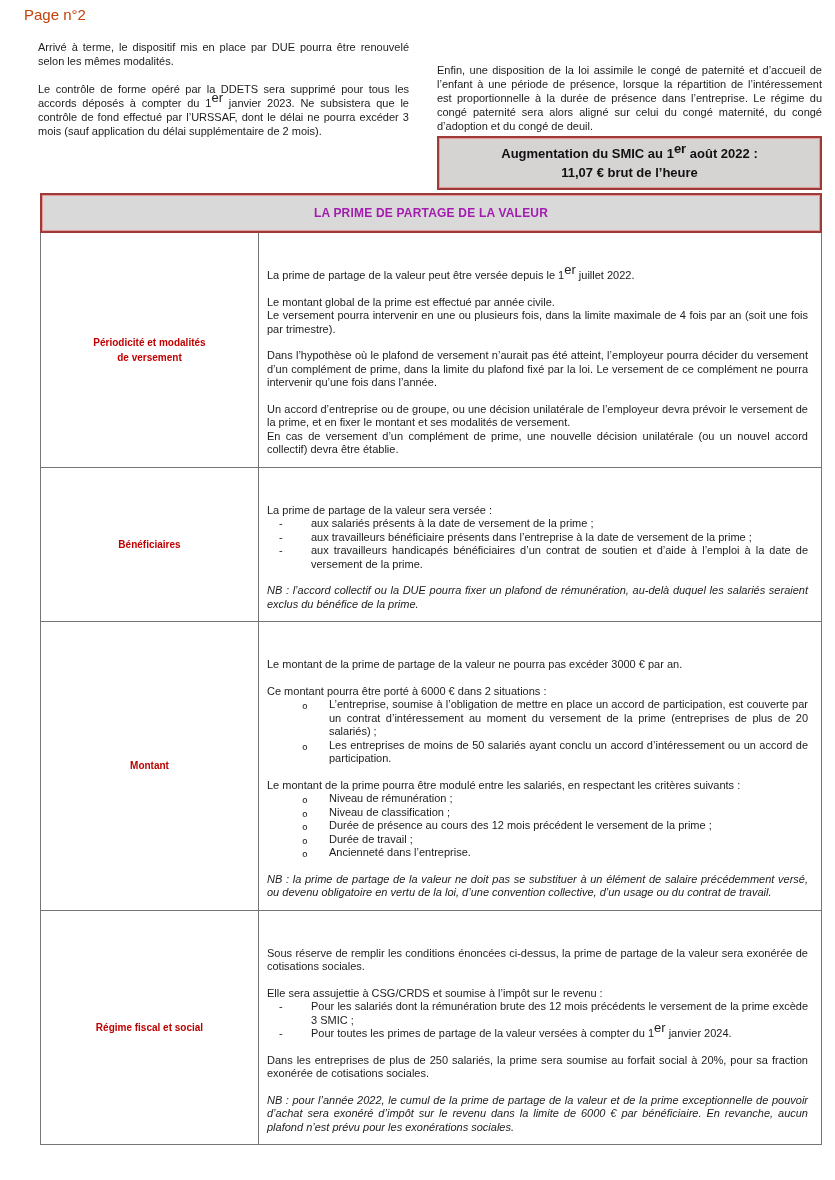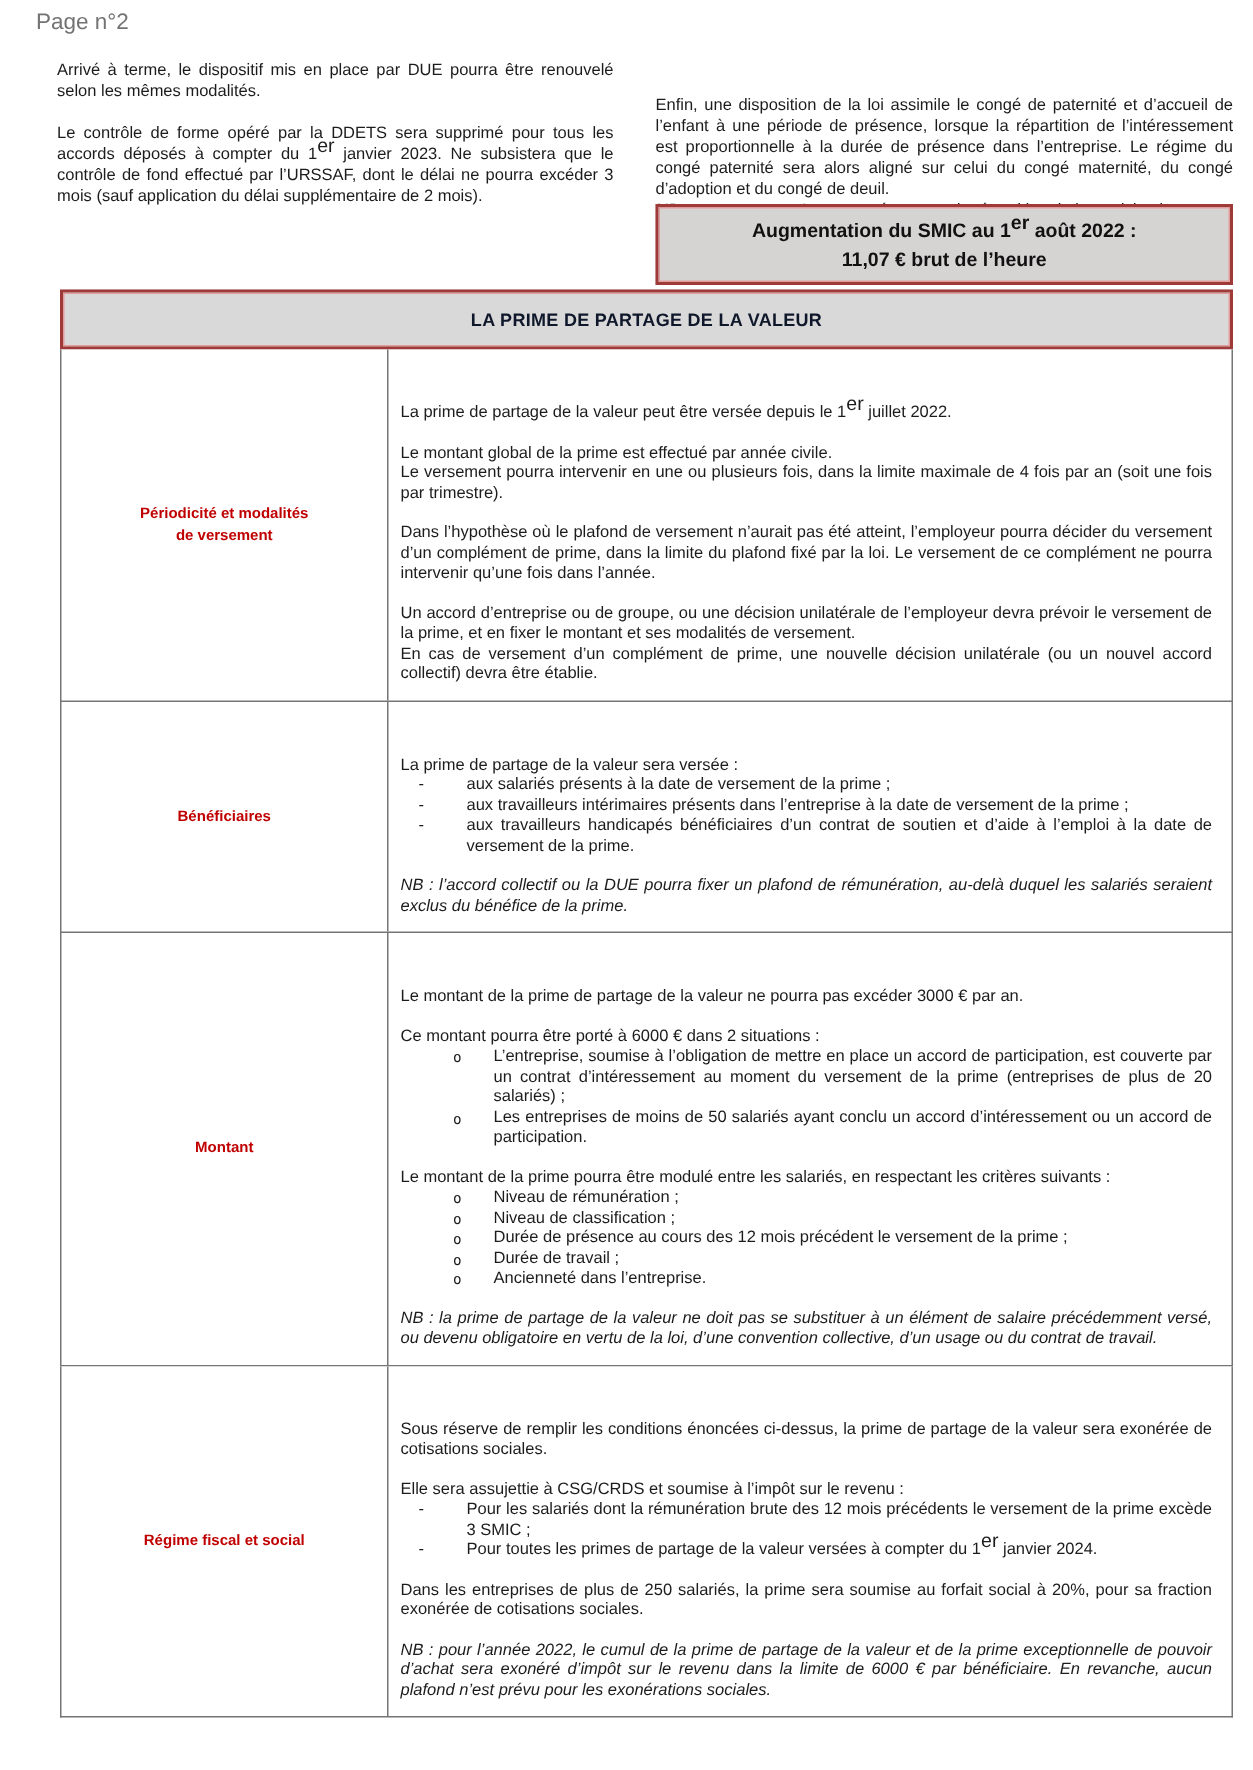--- a/index.html
+++ b/index.html
@@ -1,21 +1,21 @@
 <!DOCTYPE html>
 <html><head>
 <meta charset="utf-8">
 <style>
   html,body{margin:0;padding:0;background:#ffffff;}
   .page{
     position:relative;width:835px;height:1180px;background:#ffffff;
     font-family:"Liberation Sans","DejaVu Sans",sans-serif;color:#1c1c1c;
     overflow:hidden;
   }
-  .page-label{position:absolute;left:24px;top:6px;font-size:15px;color:#737373;}
+  .page-label{position:absolute;left:24px;top:6px;font-size:15px;color:#c2410c;}
   .intro{position:absolute;left:38px;top:40px;width:784px;display:flex;}
   .intro-col{font-size:11px;line-height:14px;text-align:justify;}
   .intro-col .para{margin:0;}
   .intro-col .para.gap{margin-top:14px;}
   .col-left{width:371px;margin-right:28px;}
   .col-right{width:385px;margin-top:23px;}
   .italic{font-style:italic;}
   sup{font-size:13px;vertical-align:super;line-height:0;}
 
   .smic-box{
@@ -23,21 +23,21 @@
     background:#d6d3d3;border:2px solid #9e3a38;box-shadow:inset 0 0 0 1px #e29c9a;
     display:flex;flex-direction:column;align-items:center;justify-content:space-evenly;
     font-weight:bold;font-size:13px;color:#111;text-align:right;padding:3px 6px;
   }
 
   .doc-table{position:absolute;left:40px;top:193px;width:782px;}
   .table-title{
     height:40px;box-sizing:border-box;background:#d9d9d9;
     border:2px solid #9e3a38;box-shadow:inset 0 0 0 1px #e29c9a;
     display:flex;align-items:center;justify-content:center;
-    font-weight:bold;font-size:12px;color:#0f172a;letter-spacing:.2px;
+    font-weight:bold;font-size:12px;color:#a21caf;letter-spacing:.2px;
   }
   .trow{display:flex;border:1px solid #757575;border-top:none;box-sizing:border-box;background:#fff;}
   .trow.row-0{min-height:207px;}
   .trow.row-1{min-height:132px;}
   .trow.row-2{min-height:273px;}
   .trow.row-3{min-height:207px;}
   .tlabel{
     flex:0 0 218px;width:218px;box-sizing:border-box;border-right:1px solid #757575;
     display:flex;align-items:center;justify-content:center;text-align:center;
     color:#c00000;font-weight:bold;font-size:10px;line-height:15px;
@@ -89,21 +89,21 @@
           <div class="para gap">Dans l’hypothèse où le plafond de versement n’aurait pas été atteint, l’employeur pourra décider du versement d’un complément de prime, dans la limite du plafond fixé par la loi. Le versement de ce complément ne pourra intervenir qu’une fois dans l’année.</div>
           <div class="para gap">Un accord d’entreprise ou de groupe, ou une décision unilatérale de l’employeur devra prévoir le versement de la prime, et en fixer le montant et ses modalités de versement.</div>
           <div class="para">En cas de versement d’un complément de prime, une nouvelle décision unilatérale (ou un nouvel accord collectif) devra être établie.</div>
         </div>
       </div>
       <div class="trow row-1">
         <div class="tlabel">Bénéficiaires</div>
         <div class="tcontent">
           <div class="para">La prime de partage de la valeur sera versée :</div>
           <div class="li"><span class="bullet-marker">-</span><span>aux salariés présents à la date de versement de la prime ;</span></div>
-          <div class="li"><span class="bullet-marker">-</span><span>aux travailleurs intérimaires présents dans l’entreprise à la date de versement de la prime ;</span></div>
+          <div class="li"><span class="bullet-marker">-</span><span>aux travailleurs bénéficiaire présents dans l’entreprise à la date de versement de la prime ;</span></div>
           <div class="li"><span class="bullet-marker">-</span><span>aux travailleurs handicapés bénéficiaires d’un contrat de soutien et d’aide à l’emploi à la date de versement de la prime.</span></div>
           <div class="para gap italic">NB : l’accord collectif ou la DUE pourra fixer un plafond de rémunération, au-delà duquel les salariés seraient exclus du bénéfice de la prime.</div>
         </div>
       </div>
       <div class="trow row-2">
         <div class="tlabel">Montant</div>
         <div class="tcontent">
           <div class="para">Le montant de la prime de partage de la valeur ne pourra pas excéder 3000 € par an.</div>
           <div class="para gap">Ce montant pourra être porté à 6000 € dans 2 situations :</div>
           <div class="li o"><span class="bullet-marker">o</span><span>L’entreprise, soumise à l’obligation de mettre en place un accord de participation, est couverte par un contrat d’intéressement au moment du versement de la prime (entreprises de plus de 20 salariés) ;</span></div>

